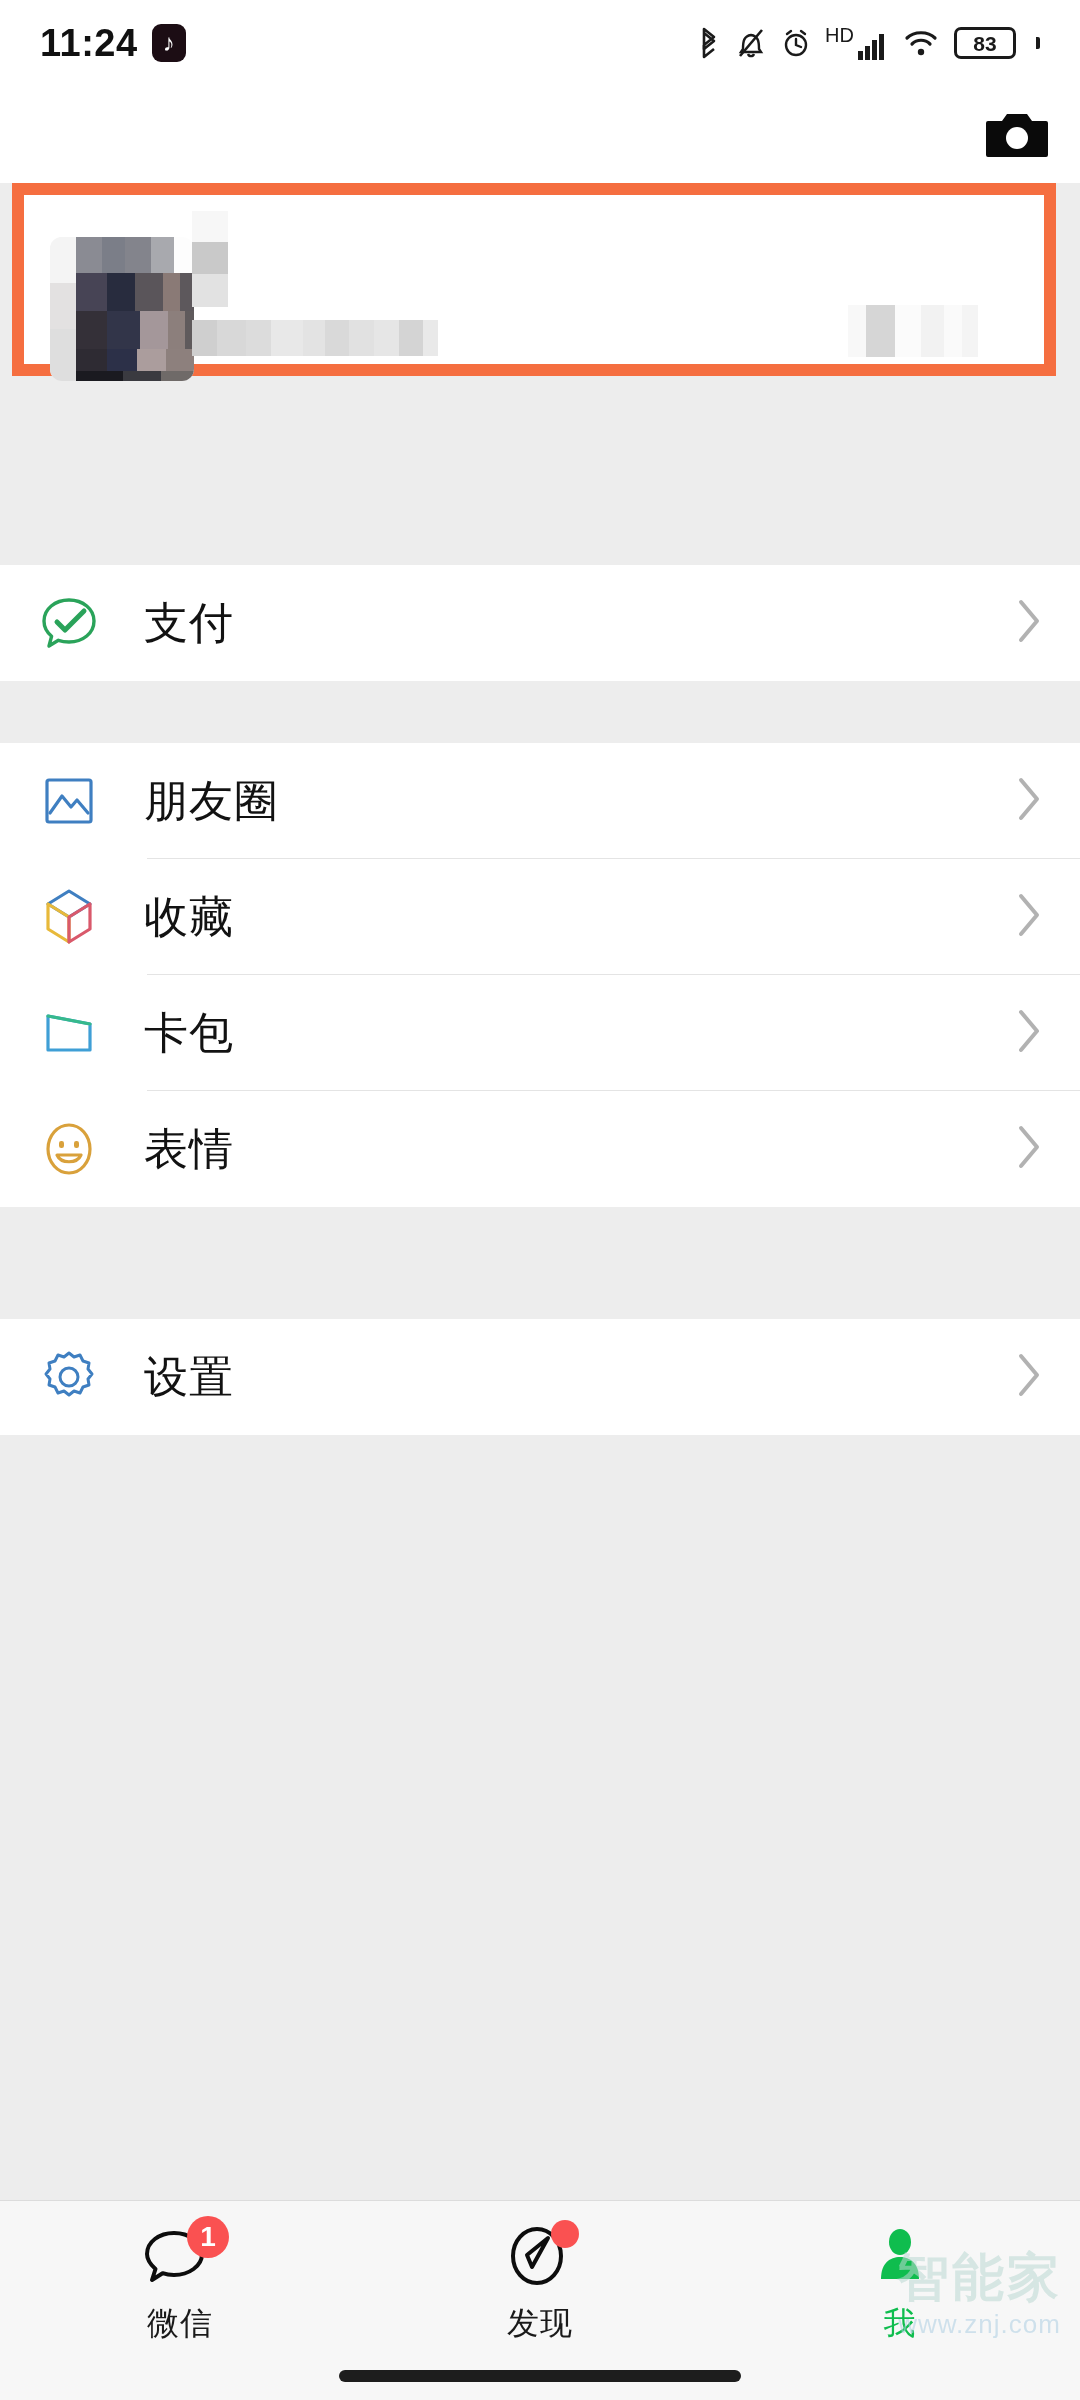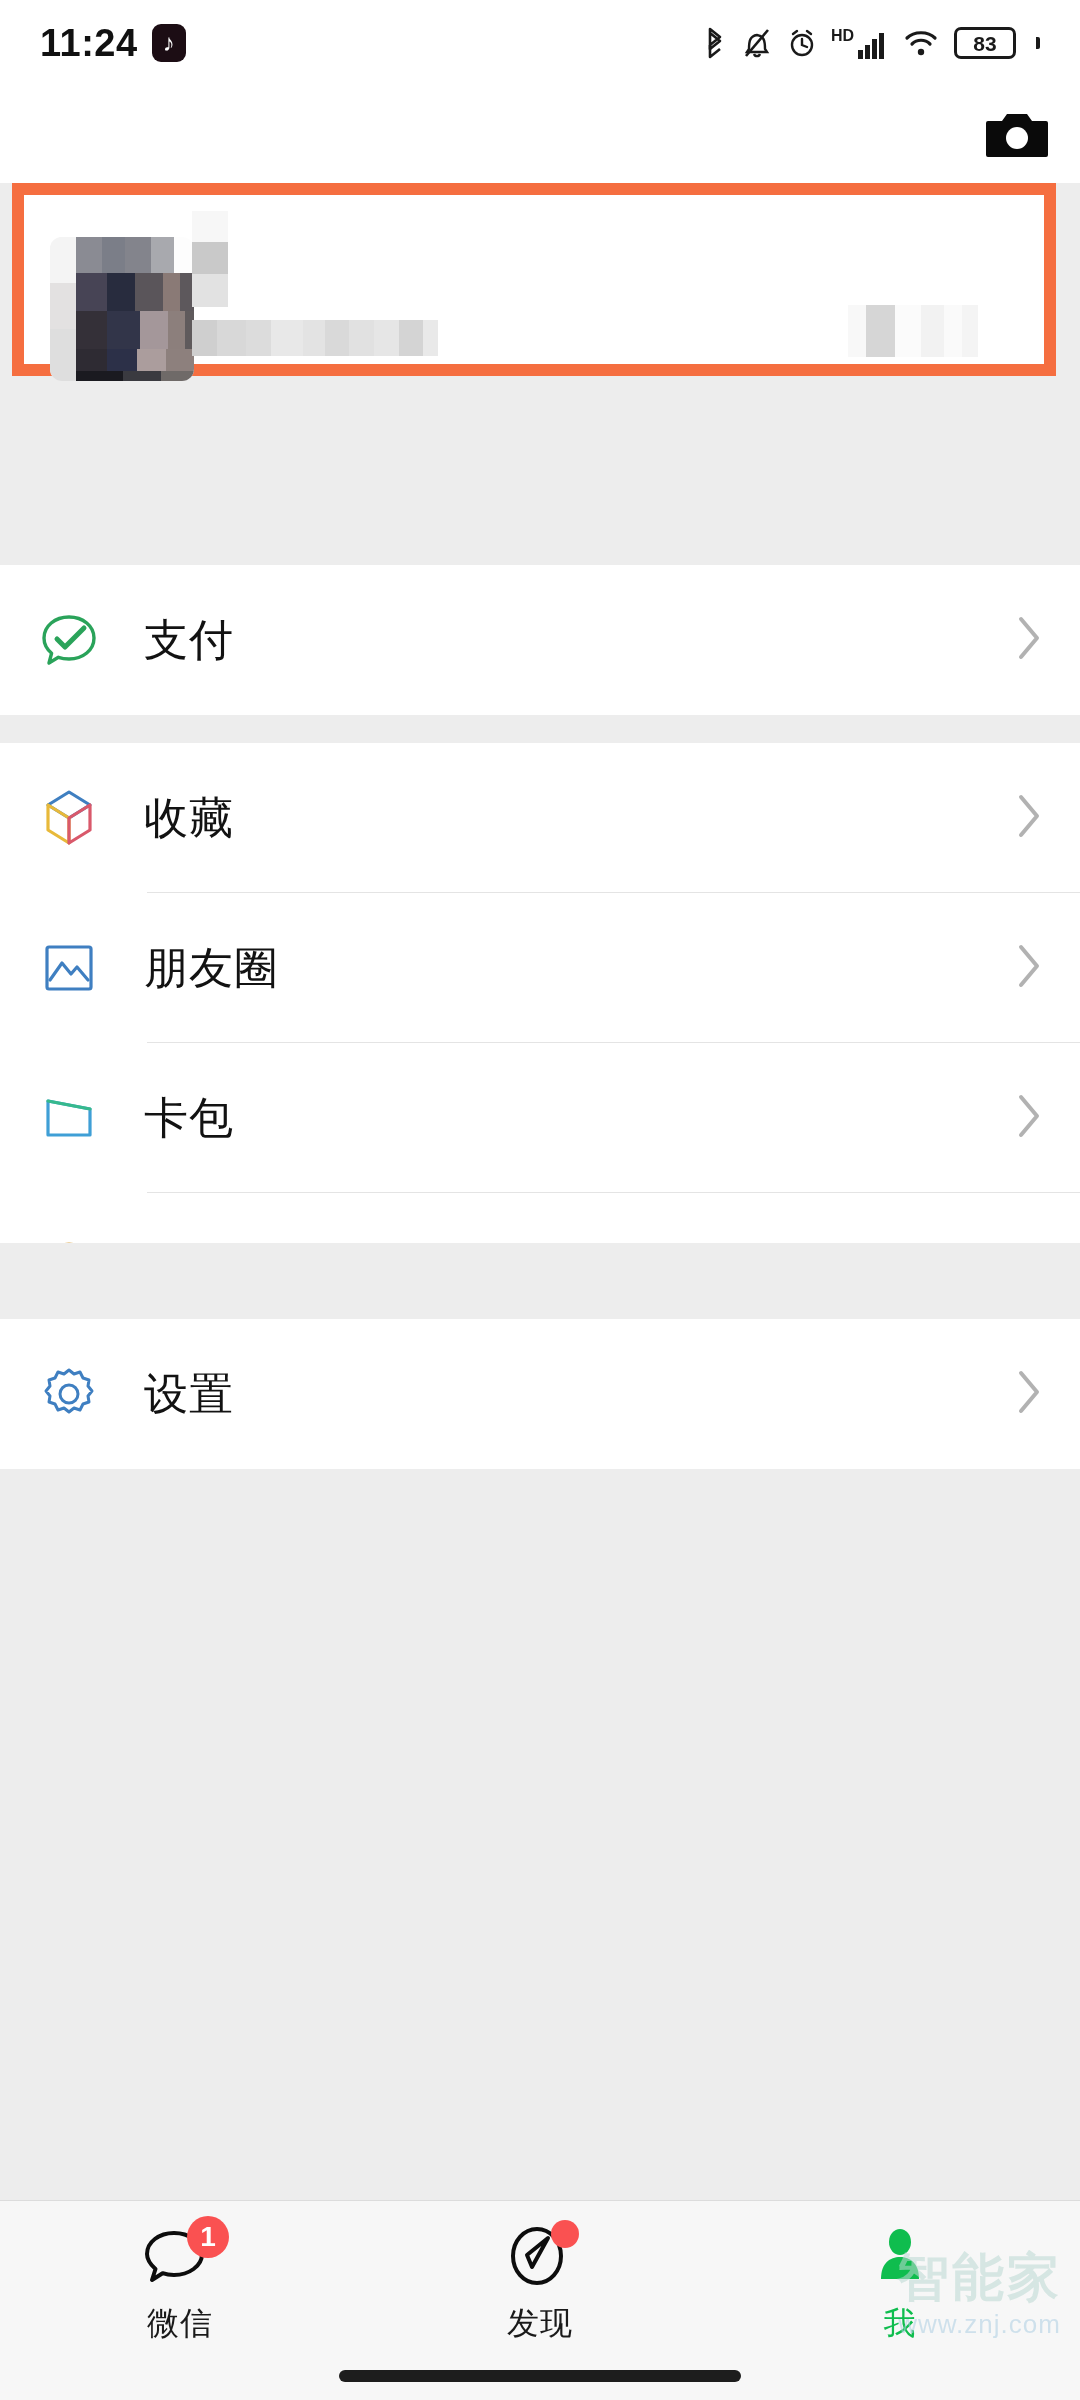--- a/index.html
+++ b/index.html
@@ -100,21 +100,21 @@
         #f8f8f8 0 14%, #d6d6d6 14% 36%, #fbfbfb 36% 56%,
         #f2f2f2 56% 74%, #fafafa 74% 88%, #f4f4f4 88% 100%);
   }
 
   
   .gap{ background:#ededed; width:1080px; }
   .section{ background:#ffffff; width:1080px; }
   .row{
     position:relative;
     display:flex; align-items:center;
-    height:150px;
+    height:116px;
     padding-left:36px; padding-right:30px;
     background:#ffffff;
   }
   .row-icon{
     width:66px; height:66px;
     display:flex; align-items:center; justify-content:center;
     flex:0 0 66px;
   }
   .row-label{
     font-size:44px; color:#121212; margin-left:42px;
@@ -210,21 +210,21 @@
       </svg>
 
       <svg class="sb-icon" width="32" height="36" viewBox="0 0 32 36">
         <circle cx="16" cy="20" r="10" fill="none" stroke="#1a1a1a" stroke-width="2.4"></circle>
         <path d="M16 14 L16 20 L21 22" fill="none" stroke="#1a1a1a" stroke-width="2.4" stroke-linecap="round"></path>
         <path d="M7 9 L11 6" stroke="#1a1a1a" stroke-width="2.4" stroke-linecap="round"></path>
         <path d="M25 9 L21 6" stroke="#1a1a1a" stroke-width="2.4" stroke-linecap="round"></path>
       </svg>
 
       <div style="display:flex;align-items:flex-end;gap:2px;">
-        <span style="font-size:16px;font-weight:700;color:#1a1a1a;line-height:1;margin-bottom:16px;">HD</span>
+        <span style="font-size:20px;font-weight:400;color:#1a1a1a;line-height:1;margin-bottom:16px;">HD</span>
         <svg width="34" height="34" viewBox="0 0 34 34">
           <rect x="2" y="24" width="5" height="9" fill="#1a1a1a"></rect>
           <rect x="9" y="19" width="5" height="14" fill="#1a1a1a"></rect>
           <rect x="16" y="13" width="5" height="20" fill="#1a1a1a"></rect>
           <rect x="23" y="7" width="5" height="26" fill="#1a1a1a"></rect>
         </svg>
       </div>
 
       <svg class="sb-icon" width="38" height="34" viewBox="0 0 38 34">
         <path d="M4 12 C11 5 25 5 32 12" fill="none" stroke="#1a1a1a" stroke-width="3.2" stroke-linecap="round"></path>
@@ -285,42 +285,42 @@
   </div>
 
   <div class="gap" id="gap-2"></div>
 
   <div class="section" id="group-section">
     <span class="red-dot-tiny"></span>
 
     <div class="row">
       <span class="row-icon">
         <svg width="58" height="62" viewBox="0 0 58 62">
+          <rect x="7" y="10" width="44" height="42" rx="2" fill="none" stroke="#3f7fc1" stroke-width="3.2"></rect>
+          <path d="M10 43 L22 26 L31 37 L37 30 L48 43" fill="none" stroke="#3f7fc1" stroke-width="3.2" stroke-linejoin="round" stroke-linecap="round"></path>
+        </svg>
+      </span>
+      <span class="row-label">朋友圈</span>
+      <span class="chev">
+        <svg width="26" height="46" viewBox="0 0 26 46">
+            <path d="M5 4 L21 23 L5 42" fill="none" stroke="#b2b2b2" stroke-width="4" stroke-linecap="round" stroke-linejoin="round"></path>
+          </svg>
+      </span>
+      <span class="divider"></span>
+    </div>
+
+    <div class="row">
+      <span class="row-icon">
+        <svg width="58" height="62" viewBox="0 0 58 62">
           <path d="M29 5 L50 18 L29 31 L8 18 Z" fill="none" stroke="#3f7fc1" stroke-width="3.2" stroke-linejoin="round"></path>
           <path d="M8 18 L8 43 L29 56 L29 31 Z" fill="none" stroke="#e8b93a" stroke-width="3.2" stroke-linejoin="round"></path>
           <path d="M50 18 L50 43 L29 56 L29 31 Z" fill="none" stroke="#d9596b" stroke-width="3.2" stroke-linejoin="round"></path>
         </svg>
       </span>
       <span class="row-label">收藏</span>
-      <span class="chev">
-        <svg width="26" height="46" viewBox="0 0 26 46">
-            <path d="M5 4 L21 23 L5 42" fill="none" stroke="#b2b2b2" stroke-width="4" stroke-linecap="round" stroke-linejoin="round"></path>
-          </svg>
-      </span>
-      <span class="divider"></span>
-    </div>
-
-    <div class="row">
-      <span class="row-icon">
-        <svg width="58" height="62" viewBox="0 0 58 62">
-          <rect x="7" y="10" width="44" height="42" rx="2" fill="none" stroke="#3f7fc1" stroke-width="3.2"></rect>
-          <path d="M10 43 L22 26 L31 37 L37 30 L48 43" fill="none" stroke="#3f7fc1" stroke-width="3.2" stroke-linejoin="round" stroke-linecap="round"></path>
-        </svg>
-      </span>
-      <span class="row-label">朋友圈</span>
       <span class="chev">
         <svg width="26" height="46" viewBox="0 0 26 46">
             <path d="M5 4 L21 23 L5 42" fill="none" stroke="#b2b2b2" stroke-width="4" stroke-linecap="round" stroke-linejoin="round"></path>
           </svg>
       </span>
       <span class="divider"></span>
     </div>
 
     <div class="row">
       <span class="row-icon">

